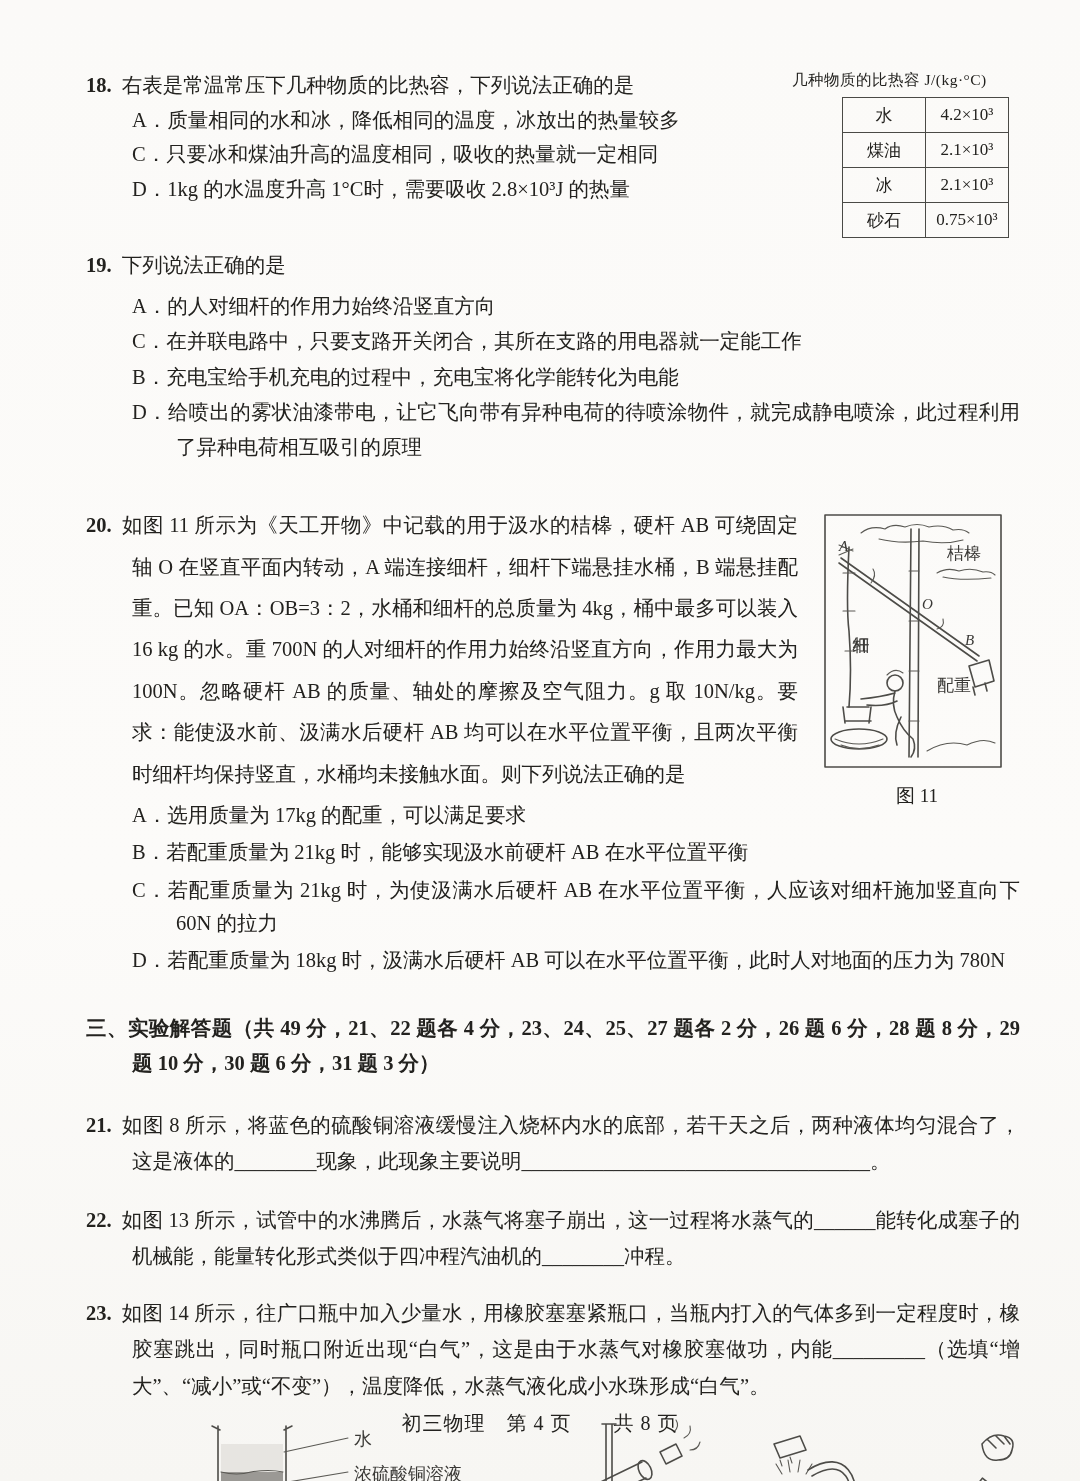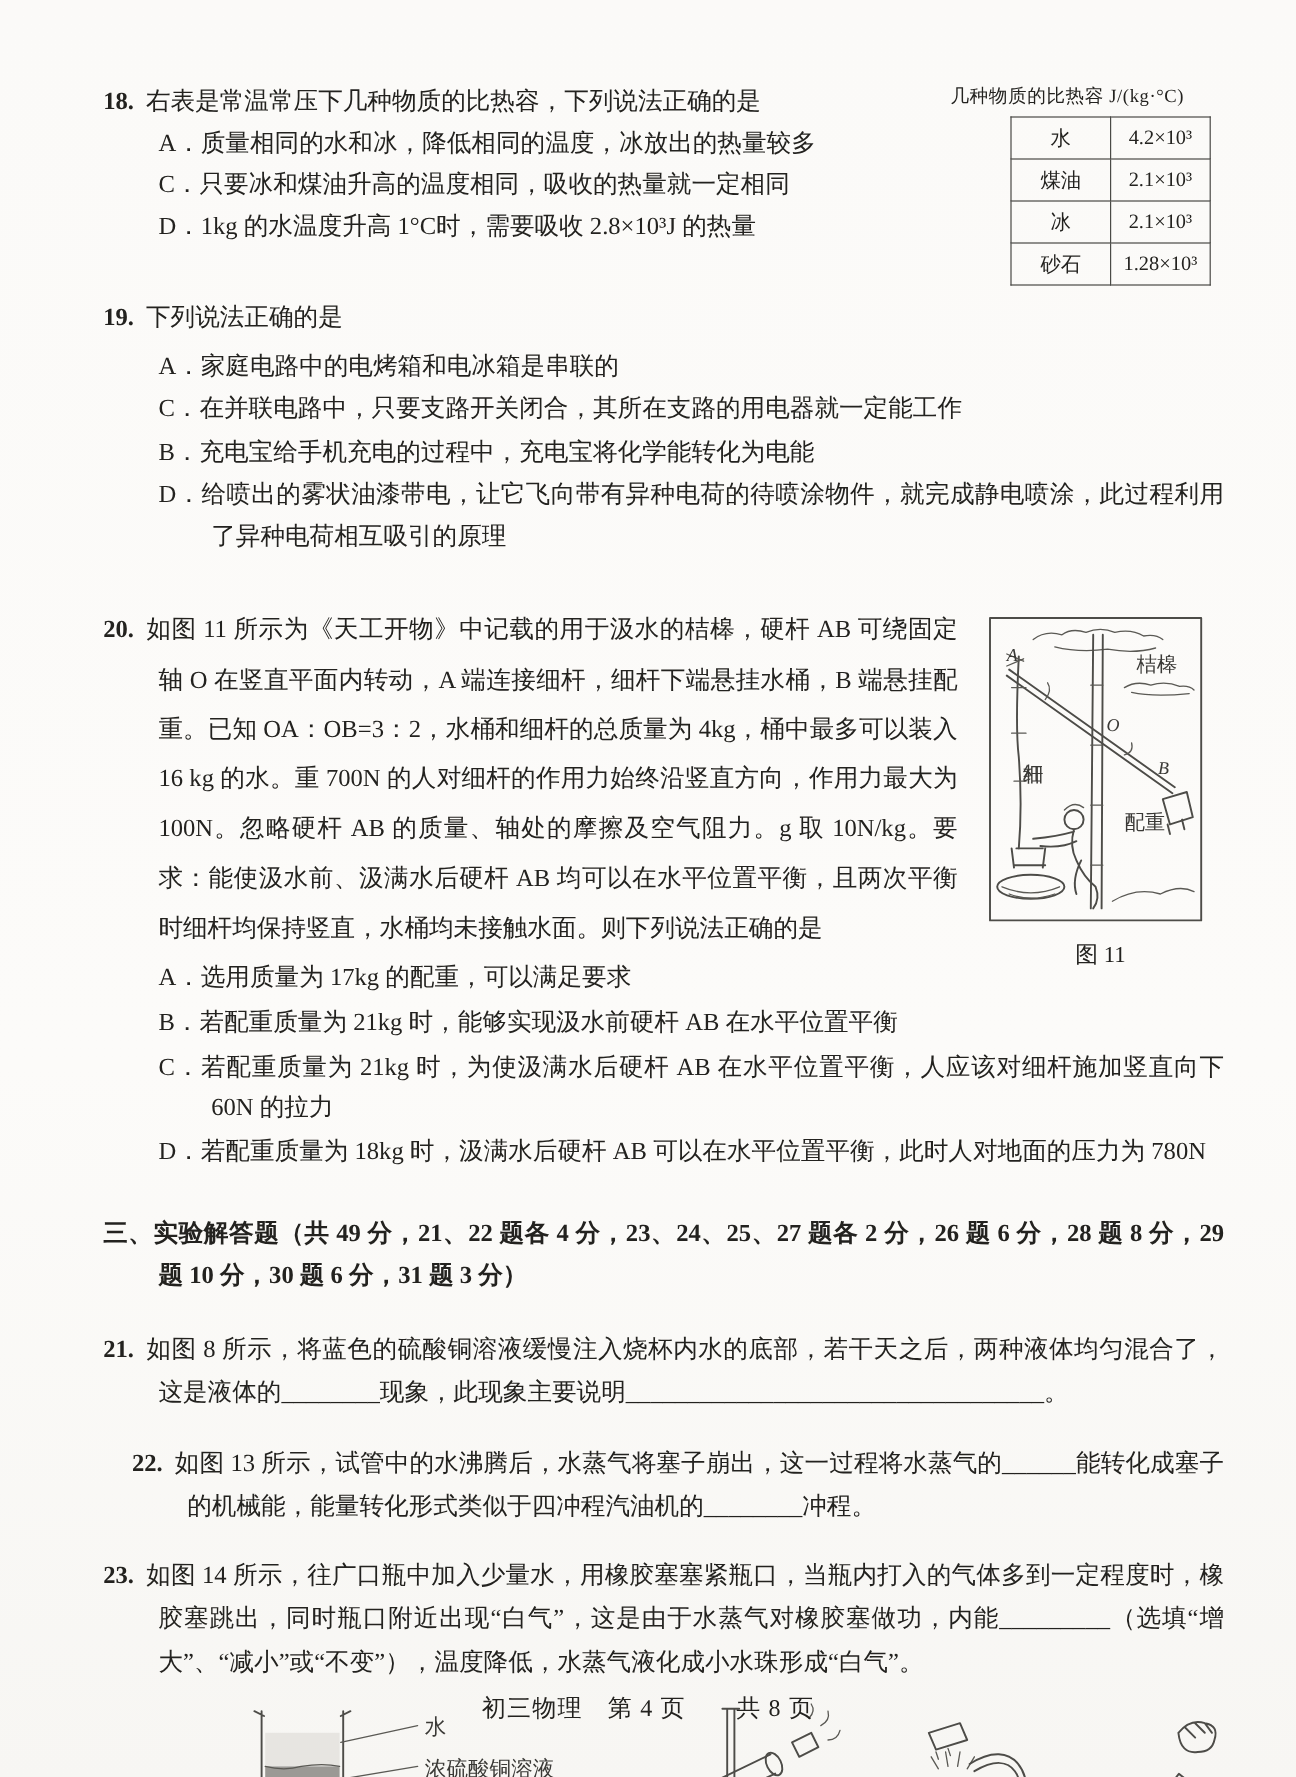--- a/index.html
+++ b/index.html
@@ -40,21 +40,21 @@
   .q20 .stem { line-height:2.02; }
   .q20 .opt { margin-top:4px; line-height:1.62; }
   .figbox11 { float:right; width:206px; margin-left:16px; margin-top:6px; text-align:center; }
   .figbox11 svg { display:block; margin:0 auto; }
   .figcap { font-size:19px; margin-top:4px; text-align:center; }
 
   .sec { margin-top:34px; font-size:20.5px; line-height:1.7; font-weight:bold;
          padding-left:46px; text-indent:-46px; text-align:justify; }
 
   .q21 { margin-top:26px; }
-  .q22 { margin-top:22px;margin-left:24px; }
+  .q22 { margin-top:22px; }
   .q23 { margin-top:20px; }
   .q21 .stem,.q22 .stem,.q23 .stem { line-height:1.78; }
 
   .figrow { position:relative; height:216px; margin-top:6px; }
   .figitem { position:absolute; top:0; }
   .fig12 { left:60px; width:360px; }
   .fig13 { left:370px; width:270px; }
   .fig14 { left:610px; width:330px; }
   .figitem figure { margin:0; }
 
@@ -85,34 +85,34 @@
             <tr>
               <td>煤油</td>
               <td>2.1×10³</td>
             </tr>
             <tr>
               <td>冰</td>
               <td>2.1×10³</td>
             </tr>
             <tr>
               <td>砂石</td>
-              <td>1.28×10³</td>
+              <td>0.75×10³</td>
             </tr>
           </tbody>
         </table>
       </aside>
       <p class="stem"><span class="qnum">18.</span><span>右表是常温常压下几种物质的比热容，下列说法正确的是</span></p>
       <p class="opt">A．质量相同的水和冰，降低相同的温度，冰放出的热量较多</p>
       <p class="opt">C．只要冰和煤油升高的温度相同，吸收的热量就一定相同</p>
       <p class="opt">D．1kg 的水温度升高 1°C时，需要吸收 2.8×10³J 的热量</p>
     </section>
 
     <section class="q q19">
       <p class="stem"><span class="qnum">19.</span><span>下列说法正确的是</span></p>
-      <p class="opt">A．家庭电路中的电烤箱和电冰箱是串联的</p>
+      <p class="opt">A．的人对细杆的作用力始终沿竖直方向</p>
       <p class="opt">C．在并联电路中，只要支路开关闭合，其所在支路的用电器就一定能工作</p>
       <p class="opt">B．充电宝给手机充电的过程中，充电宝将化学能转化为电能</p>
       <p class="opt">D．给喷出的雾状油漆带电，让它飞向带有异种电荷的待喷涂物件，就完成静电喷涂，此过程利用了异种电荷相互吸引的原理</p>
     </section>
 
     <section class="q q20">
       <aside class="figbox11">
         <svg width="196" height="268" viewBox="0 0 196 268">
           <rect x="6" y="4" width="176" height="252" class="ink"></rect>
 

